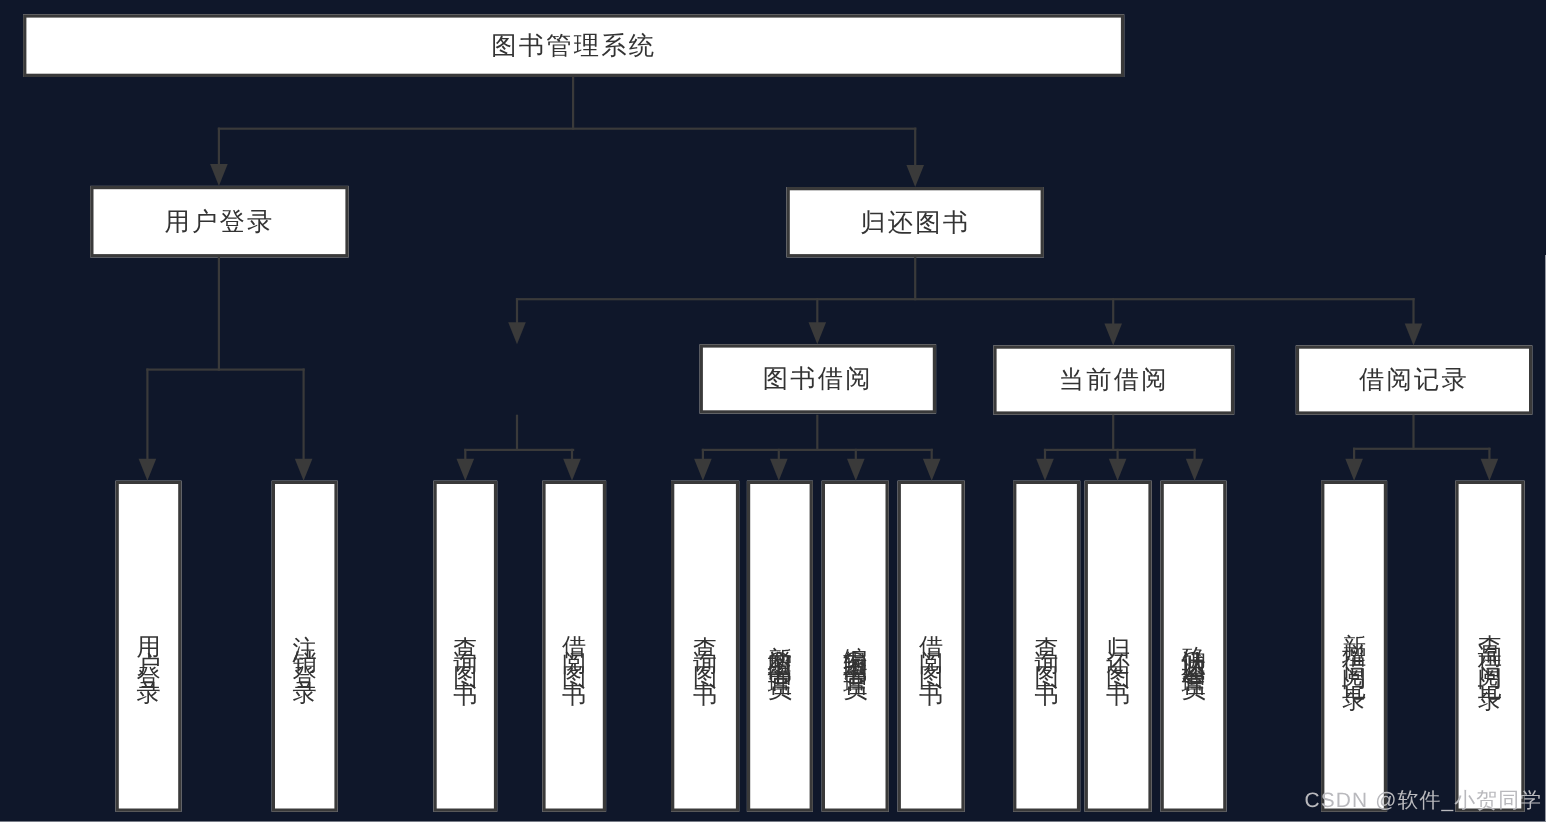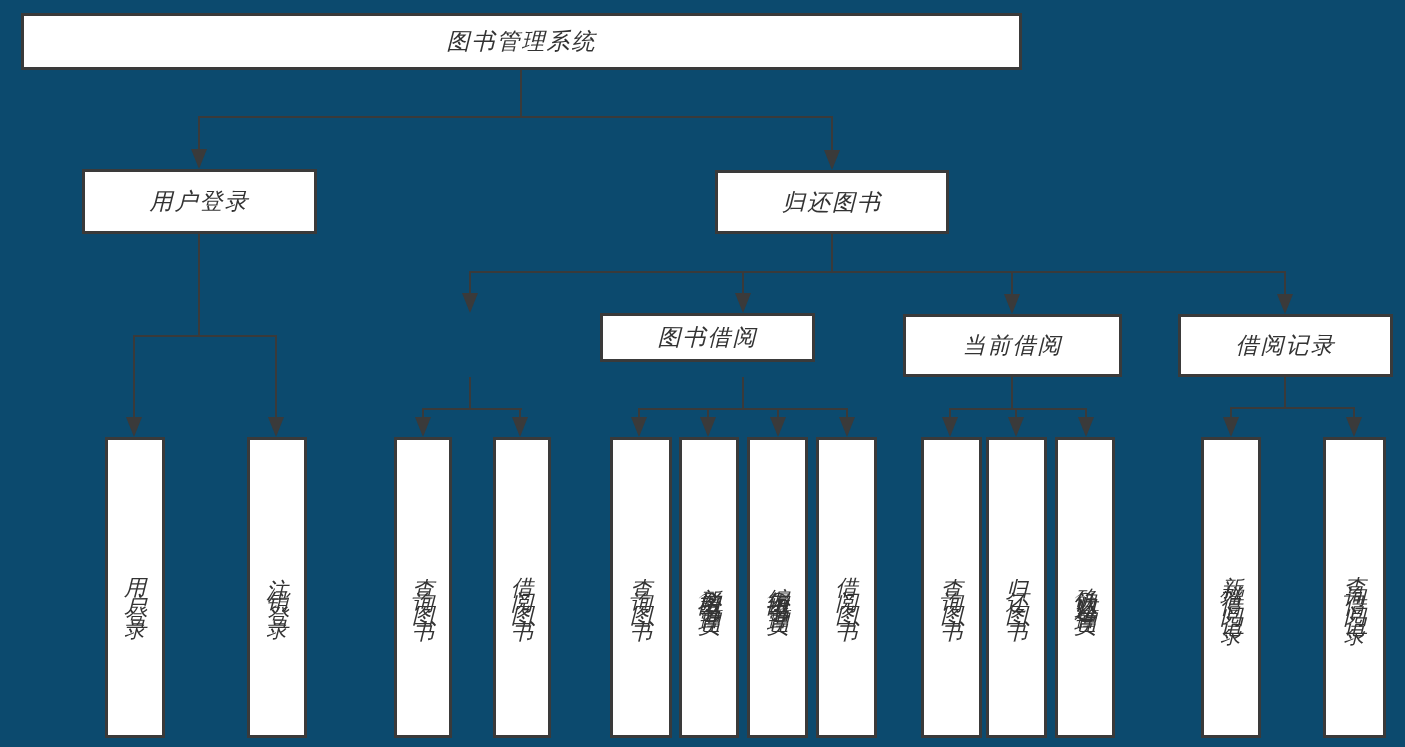--- a/index.html
+++ b/index.html
@@ -1,20 +1,19 @@
 <!DOCTYPE html>
 <html><head>
 <meta charset="utf-8">
 <style>
   html,body{margin:0;padding:0;background:#ffffff;}
   .canvas{
-    position:relative;width:1405px;height:747px;background:#0c4a6e;
+    position:relative;width:1405px;height:747px;background:#0f172a;
     font-family:"Liberation Sans","DejaVu Sans",sans-serif;
     overflow:hidden;
-    font-style:italic;
   }
   .node{
     position:absolute;box-sizing:border-box;
     border:3px solid #3a3a3a;background:#ffffff;
     display:flex;align-items:center;justify-content:center;
     color:#333333;font-size:23px;letter-spacing:2px;
     white-space:nowrap;
   }
   .leafbox{
     position:absolute;box-sizing:border-box;
@@ -46,21 +45,21 @@
 
 <div class="canvas">
 
   <div class="node" style="left:21px;top:13px;width:1001px;height:57px">图书管理系统</div>
 
   <div class="node" style="left:82px;top:169px;width:235px;height:65px">用户登录</div>
 
   <div class="node" style="left:715px;top:170px;width:234px;height:64px">归还图书</div>
 
 
-  <div class="node" style="left:600px;top:313px;width:215px;height:49px">图书借阅</div>
+  <div class="node" style="left:636px;top:313px;width:215px;height:63px">图书借阅</div>
 
   <div class="node" style="left:1178px;top:314px;width:215px;height:63px">借阅记录</div>
 
   <div class="node" style="left:903px;top:314px;width:219px;height:63px">当前借阅</div>
 
   <div class="leafbox" style="left:105px;top:437px;width:60px;height:301px">
     <span class="vtext">用户登录</span>
   </div>
 
   <div class="leafbox" style="left:247px;top:437px;width:60px;height:301px">
@@ -177,14 +176,15 @@
 
   <div>
     <div class="vline" style="left:1284px;top:377px;height:32px"></div>
     <div class="hline" style="left:1230px;top:407px;width:125px"></div>
     <div class="vline" style="left:1230px;top:407px;height:12px"></div>
     <div class="arrow" style="left:1223px;top:417px"></div>
     <div class="vline" style="left:1353px;top:407px;height:12px"></div>
     <div class="arrow" style="left:1346px;top:417px"></div>
   </div>
 
+  <div class="watermark">CSDN @软件_小贺同学</div>
 
 </div>
 
 </body></html>

